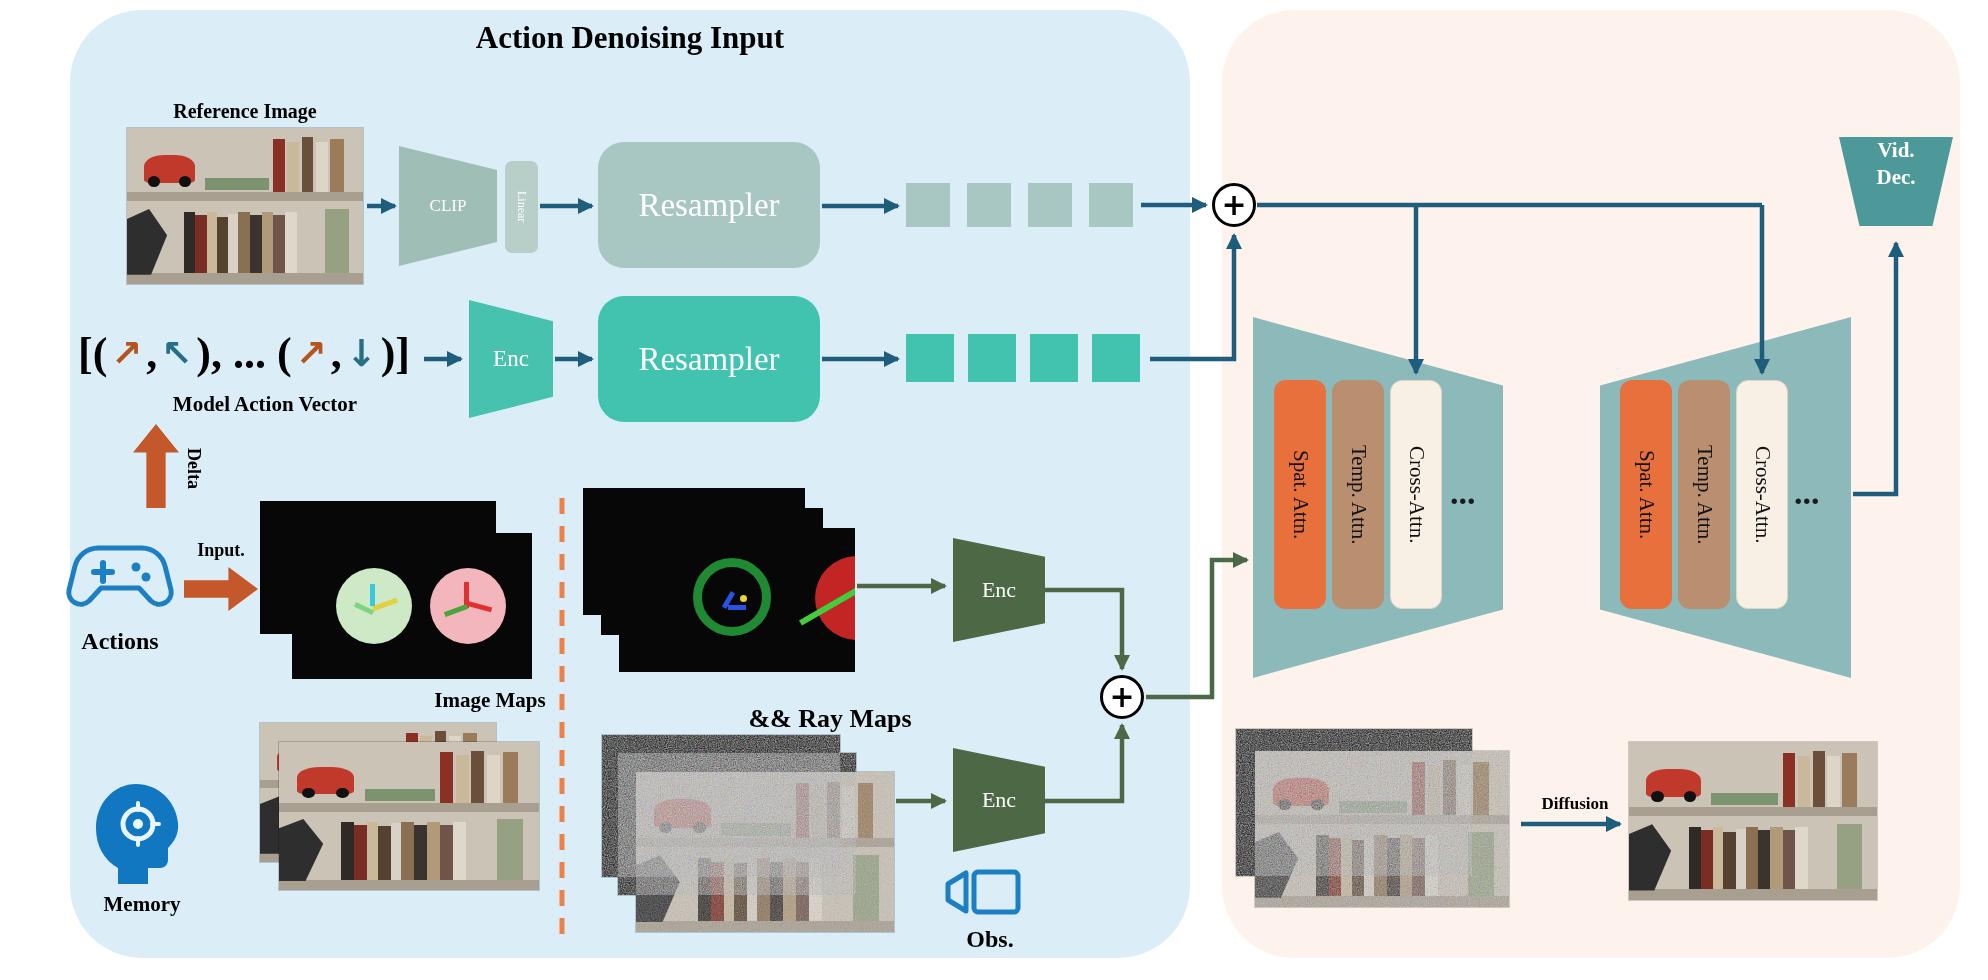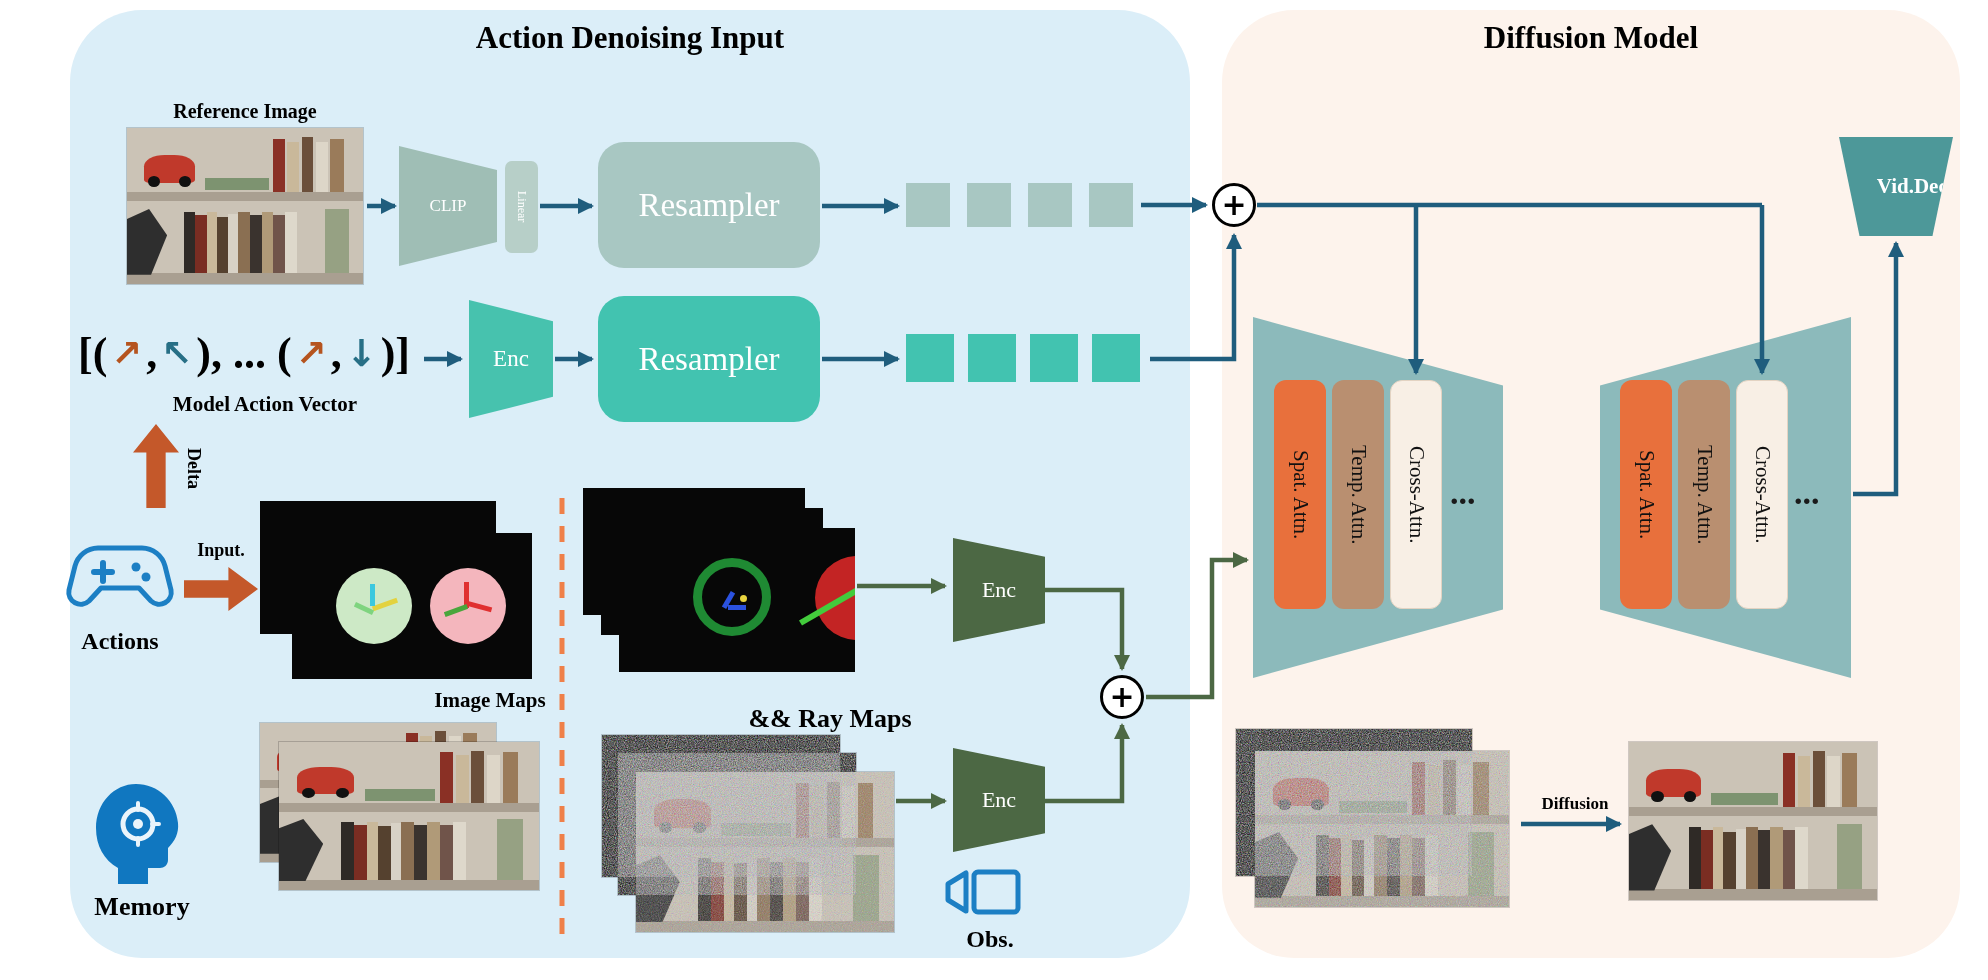--- a/index.html
+++ b/index.html
@@ -41,21 +41,20 @@
         <feTurbulence type="fractalNoise" baseFrequency="0.9" numOctaves="2" seed="7" stitchTiles="stitch"></feTurbulence>
         <feColorMatrix type="matrix" values="1.8 0 0 0 -0.25  0 1.8 0 0 -0.25  0 0 1.8 0 -0.25 0  0 0 0 0 1"></feColorMatrix>
       </filter>
     </defs>
   </svg>
 
   <div class="panel" style="left:70px;top:10px;width:1120px;height:948px;background:#dbeef8"></div>
   <div class="panel" style="left:1222px;top:10px;width:738px;height:948px;background:#fdf3ec"></div>
 
   <div class="panel-title" style="left:70px;top:20px;width:1120px">Action Denoising Input</div>
-  <div class="panel-title" style="left:1222px;top:20px;width:738px">Diffusion Model</div>
 
   <div class="lbl" style="left:117px;top:100px;width:256px;font-size:20px">Reference Image</div>
   <div class="photo scene" style="left:127px;top:128px;width:236px;height:156px">
       <div style="position: absolute; background: rgb(169, 159, 145); left: 0px; top: 41%; width: 100%; height: 6%;"></div>
       <div style="position: absolute; background: rgb(169, 159, 145); left: 0px; bottom: 0px; width: 100%; height: 7%;"></div>
       <div style="position: absolute; background: rgb(138, 48, 37); left: 62%; top: 7%; width: 5%; height: 34%;"></div>
       <div style="position: absolute; background: rgb(201, 184, 154); left: 68%; top: 9%; width: 5%; height: 32%;"></div>
       <div style="position: absolute; background: rgb(107, 79, 58); left: 74%; top: 6%; width: 5%; height: 35%;"></div>
       <div style="position: absolute; background: rgb(221, 214, 200); left: 80%; top: 9%; width: 5%; height: 32%;"></div>
       <div style="position: absolute; background: rgb(154, 123, 90); left: 86%; top: 7%; width: 6%; height: 34%;"></div>
@@ -204,21 +203,21 @@
       <div style="position: absolute; background: rgb(150, 161, 131); left: 84%; top: 52%; width: 10%; height: 41%;"></div>
       <div style="position: absolute; background: rgb(46, 46, 46); left: 0px; top: 52%; width: 17%; height: 42%; clip-path: polygon(0px 15%, 55% 0px, 100% 40%, 60% 100%, 0px 100%);"></div>
     </div>
 
   <svg style="position:absolute;left:90px;top:780px" width="104" height="108" viewBox="0 0 104 108">
     <path d="M46 4 C68 4 86 21 88 43 C89 53 85 61 78 68 L78 80 C78 85 74 88 70 88 L58 88 L58 104 L28 104 L28 88 C14 80 6 66 6 48 C6 23 24 4 46 4 Z" fill="#1077c0"></path>
     <circle cx="48" cy="44" r="15" fill="none" stroke="#eaf4fb" stroke-width="5"></circle>
     <circle cx="48" cy="44" r="5" fill="#eaf4fb"></circle>
     <path d="M48 23 v7 M69 44 h-7 M48 65 v-7" stroke="#eaf4fb" stroke-width="4" stroke-linecap="round"></path>
   </svg>
-  <div class="lbl" style="left:62px;top:892px;width:160px;font-size:26px">Memory</div>
+  <div class="lbl" style="left:62px;top:892px;width:160px;font-size:21px">Memory</div>
 
   <div class="photo" style="left:602px;top:735px;width:238px;height:142px;background:#000">
       <div class="noise-overlay"><svg width="100%" height="100%" preserveAspectRatio="none">
           <rect x="0" y="0" width="100%" height="100%" filter="url(#noiseF)"></rect>
         </svg></div>
     </div>
   <div class="photo" style="left:618px;top:753px;width:238px;height:142px;background:#000">
       <div class="noise-overlay"><svg width="100%" height="100%" preserveAspectRatio="none">
           <rect x="0" y="0" width="100%" height="100%" filter="url(#noiseF)"></rect>
         </svg></div>
@@ -269,21 +268,21 @@
   <div class="attn-bar" style="left:1274px;top:380px;background:#e8703c">Spat. Attn.</div>
   <div class="attn-bar" style="left:1332px;top:380px;background:#b98f70">Temp. Attn.</div>
   <div class="attn-bar" style="left:1390px;top:380px;background:#f8efe5;border:1px solid #e3d3c2">Cross-Attn.</div>
   <div class="dots" style="left:1450px;top:474px">...</div>
 
   <div class="attn-bar" style="left:1620px;top:380px;background:#e8703c">Spat. Attn.</div>
   <div class="attn-bar" style="left:1678px;top:380px;background:#b98f70">Temp. Attn.</div>
   <div class="attn-bar" style="left:1736px;top:380px;background:#f8efe5;border:1px solid #e3d3c2">Cross-Attn.</div>
   <div class="dots" style="left:1794px;top:474px">...</div>
 
-  <div style="position:absolute;left:1839px;top:137px;width:114px;height:99px;background:#4d9899;clip-path:polygon(0 0,100% 0,82% 100%,18% 100%);display:flex;align-items:center;justify-content:flex-end;color:#fff;font-weight:bold;font-size:21px;line-height:1.3">
+  <div style="position:absolute;left:1839px;top:137px;width:114px;height:89px;background:#4d9899;clip-path:polygon(0 0,100% 0,82% 100%,18% 100%);display:flex;flex-direction:column;align-items:center;justify-content:flex-start;color:#fff;font-weight:bold;font-size:21px;line-height:1.3">
     <span>Vid.</span>
     <span>Dec.</span>
   </div>
 
   <div class="photo" style="left:1236px;top:729px;width:236px;height:147px;background:#000">
       <div class="noise-overlay"><svg width="100%" height="100%" preserveAspectRatio="none">
           <rect x="0" y="0" width="100%" height="100%" filter="url(#noiseF)"></rect>
         </svg></div>
     </div>
   <div class="photo scene" style="left:1255px;top:751px;width:254px;height:156px">

